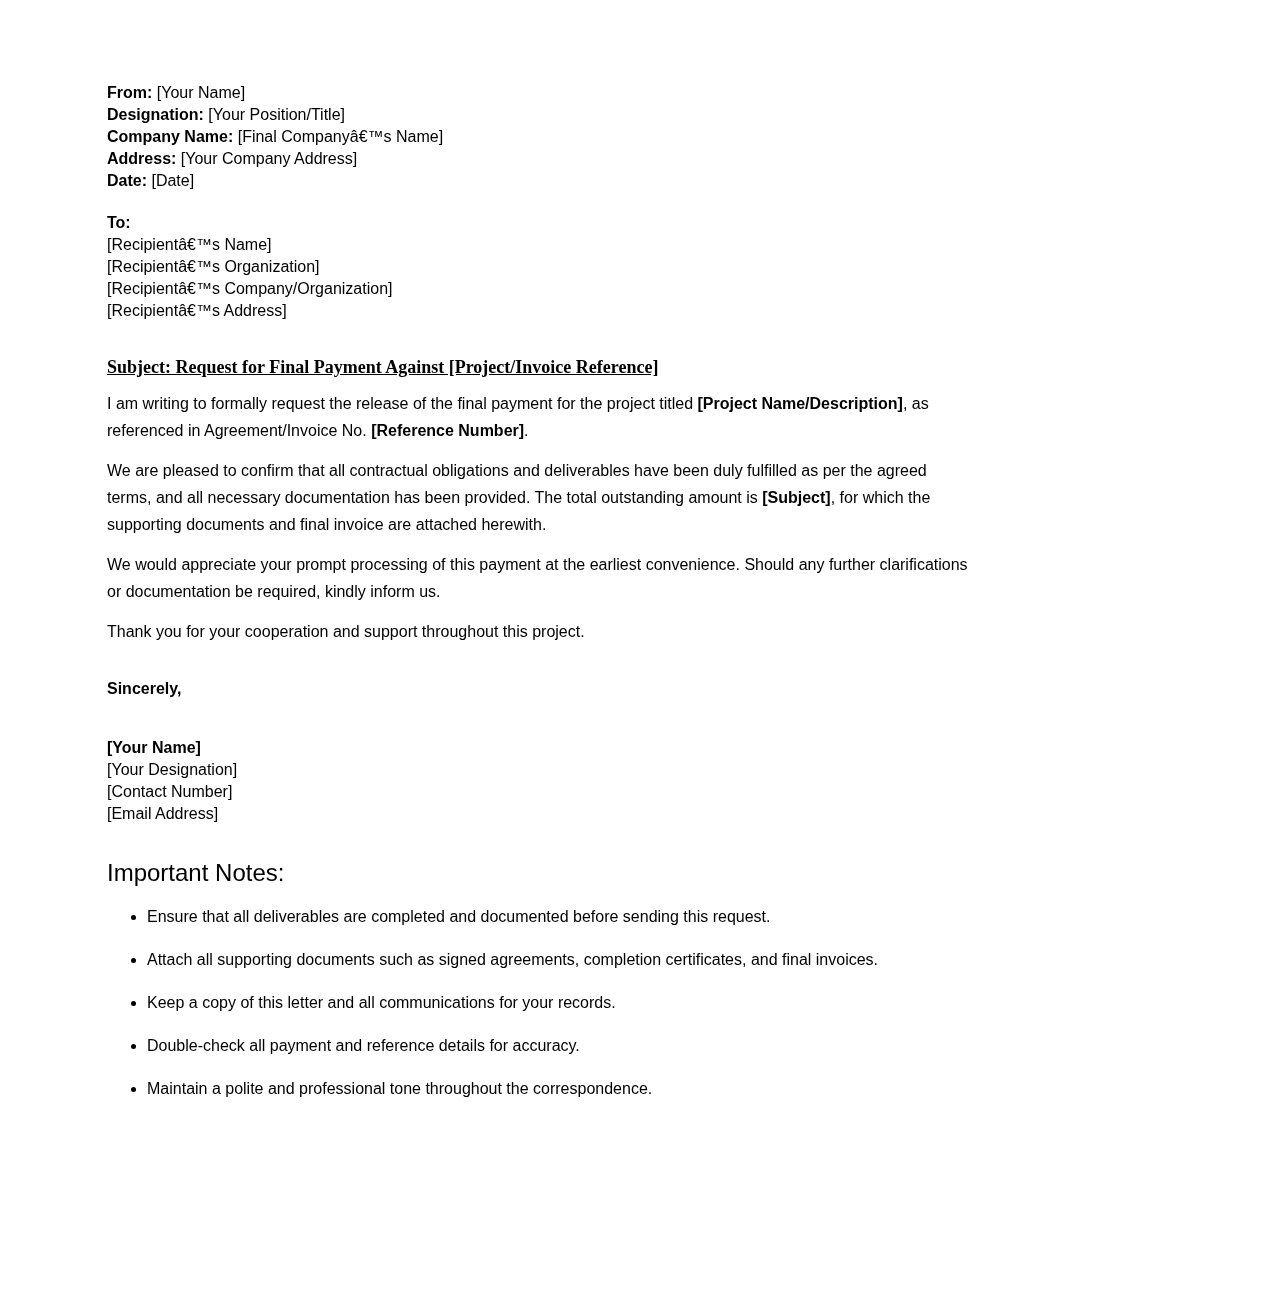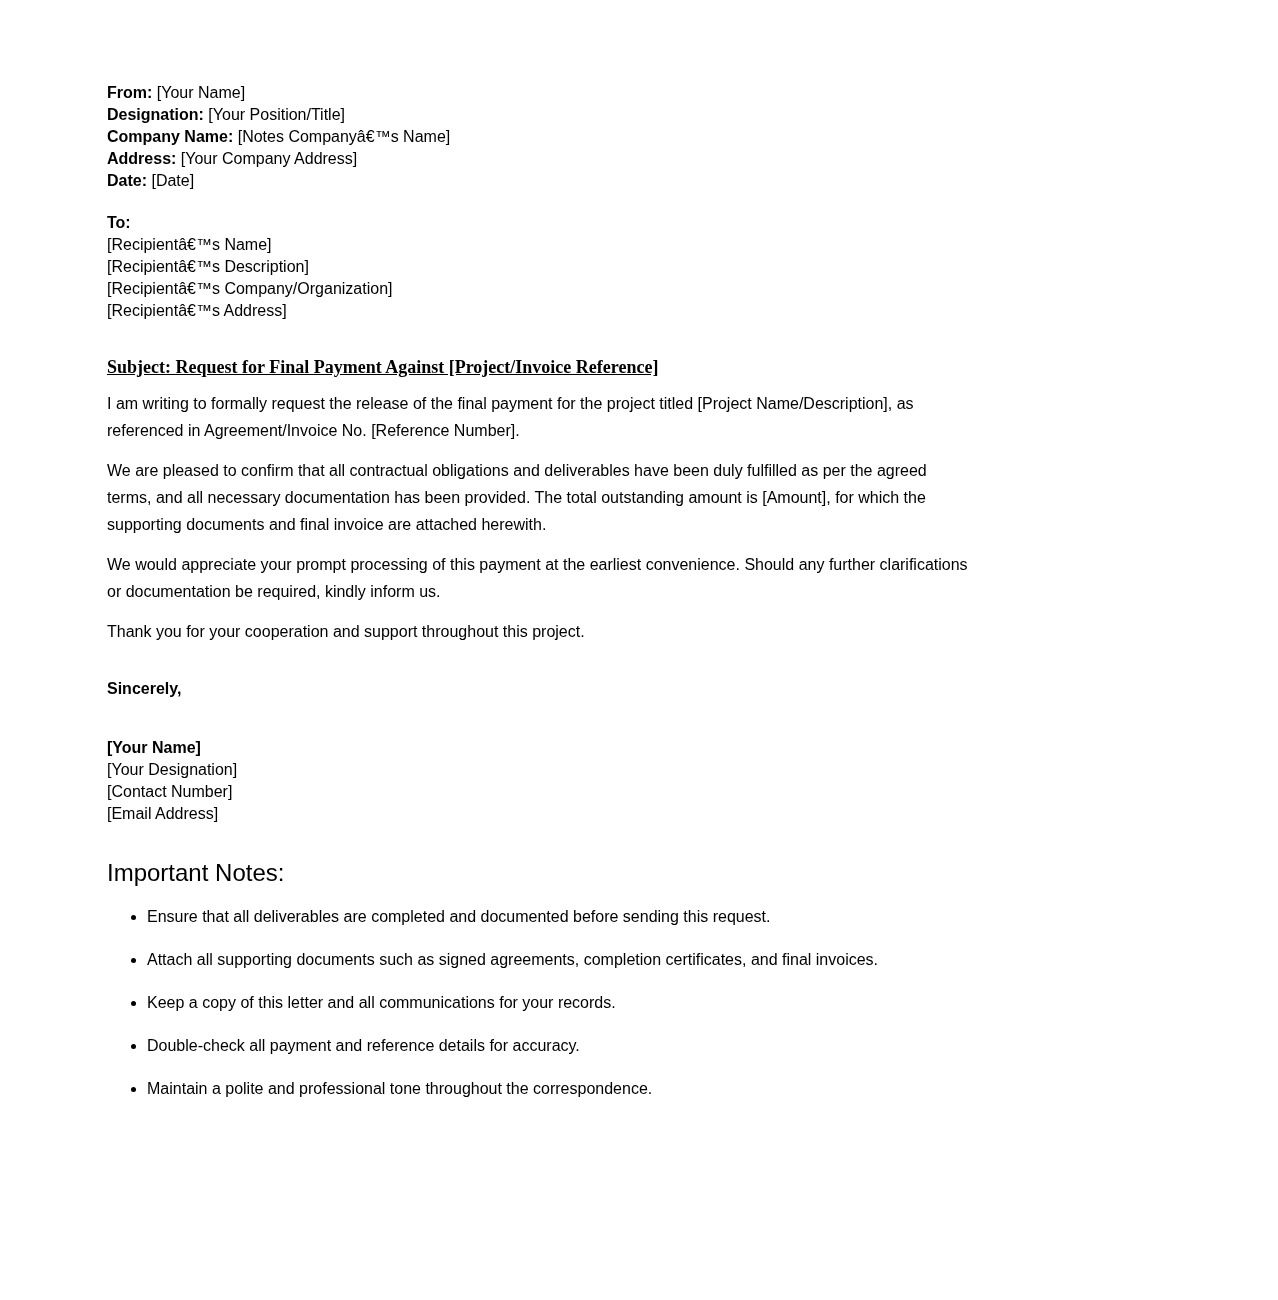--- a/index.html
+++ b/index.html
@@ -35,21 +35,21 @@
     margin: 33px 0 11px 0;
     text-decoration: underline;
     font-family: Liberation Serif, serif;
   }
   
   .body-par {
     margin: 0 0 13px 0;
     font-size: 16px;
     line-height: 27px;
   }
-  .body-par strong { font-weight: normal; text-align: right; }
+  .body-par strong { font-weight: bold; text-align: right; }
   .closing-par {
     margin: 30px 0 35px 0;
     font-size: 16px;
     line-height: 27px;
     font-weight: bold;
   }
   .signature-block {
     margin: 0;
     font-size: 16px;
     line-height: 22px;
@@ -70,30 +70,30 @@
   .notes-list li {
     line-height: 27px;
     margin: 16px 0 1px 0;
   }
 </style>
 </head>
 <body>
 
 <div class="page">
 
-  <p class="addr-block"><strong>From:</strong><span> [Your Name]</span><br><strong>Designation:</strong><span> [Your Position/Title]</span><br><strong>Company Name:</strong><span> [Notes Companyâ€™s Name]</span><br><strong>Address:</strong><span> [Your Company Address]</span><br><strong>Date:</strong><span> [Date]</span></p>
+  <p class="addr-block"><strong>From:</strong><span> [Your Name]</span><br><strong>Designation:</strong><span> [Your Position/Title]</span><br><strong>Company Name:</strong><span> [Final Companyâ€™s Name]</span><br><strong>Address:</strong><span> [Your Company Address]</span><br><strong>Date:</strong><span> [Date]</span></p>
 
-  <p class="addr-block"><strong>To:</strong><br><span>[Recipientâ€™s Name]</span><br><span>[Recipientâ€™s Description]</span><br><span>[Recipientâ€™s Company/Organization]</span><br><span>[Recipientâ€™s Address]</span></p>
+  <p class="addr-block"><strong>To:</strong><br><span>[Recipientâ€™s Name]</span><br><span>[Recipientâ€™s Organization]</span><br><span>[Recipientâ€™s Company/Organization]</span><br><span>[Recipientâ€™s Address]</span></p>
 
   <h3 class="subject">Subject: Request for Final Payment Against [Project/Invoice Reference]</h3>
 
 
   <div>
       <p class="body-par"><span>I am writing to formally request the release of the final payment for the project titled </span><strong>[Project Name/Description]</strong><span>, as referenced in Agreement/Invoice No. </span><strong>[Reference Number]</strong><span>.</span></p>
-      <p class="body-par"><span>We are pleased to confirm that all contractual obligations and deliverables have been duly fulfilled as per the agreed terms, and all necessary documentation has been provided. The total outstanding amount is </span><strong>[Amount]</strong><span>, for which the supporting documents and final invoice are attached herewith.</span></p>
+      <p class="body-par"><span>We are pleased to confirm that all contractual obligations and deliverables have been duly fulfilled as per the agreed terms, and all necessary documentation has been provided. The total outstanding amount is </span><strong>[Subject]</strong><span>, for which the supporting documents and final invoice are attached herewith.</span></p>
       <p class="body-par"><span>We would appreciate your prompt processing of this payment at the earliest convenience. Should any further clarifications or documentation be required, kindly inform us.</span></p>
       <p class="body-par"><span>Thank you for your cooperation and support throughout this project.</span></p>
     </div>
 
   <p class="closing-par">Sincerely,</p>
 
   <p class="signature-block"><strong>[Your Name]</strong><br><span>[Your Designation]</span><br><span>[Contact Number]</span><br><span>[Email Address]</span></p>
 
   <h2 class="notes-heading">Important Notes:</h2>
 

